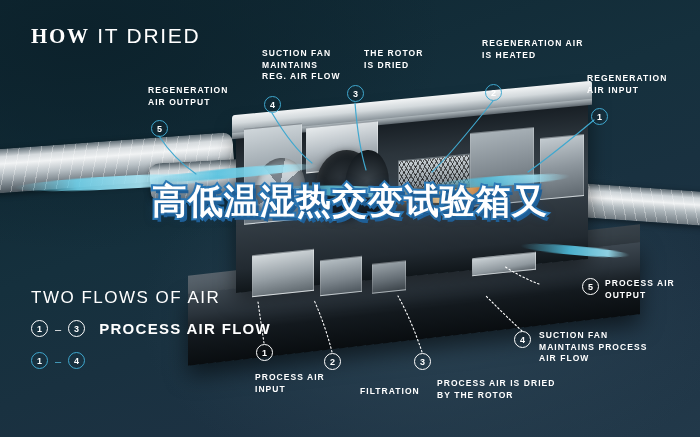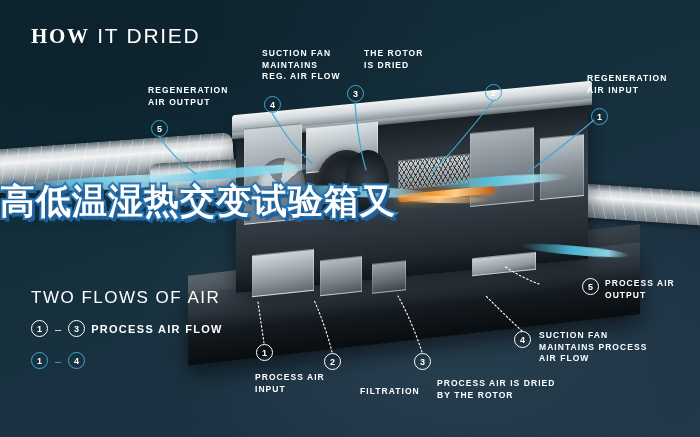--- a/index.html
+++ b/index.html
@@ -162,25 +162,25 @@
   .num.w{border:1.4px solid #ffffff;}
   .num.b{border:1.4px solid #3fa8cf;color:#ffffff;}
 
   
   #legend-title{position:absolute;left:31px;top:288px;color:#fff;font-size:17px;
     font-weight:400;letter-spacing:1.5px;}
   .legend-row{position:absolute;left:31px;display:flex;align-items:center;gap:6px;}
   #leg-r1{top:320px;} #leg-r2{top:352px;}
   .legend-row .dash{color:#fff;font-size:11px;margin:0 1px;}
   .legend-row .dash.bl{color:#4fb4d8;}
-  .legend-row .lab{color:#fff;font-size:11px;font-weight:700;letter-spacing:1.3px;}
+  .legend-row .lab{color:#fff;font-size:15px;font-weight:700;letter-spacing:1.3px;margin-left:8px;}
 
   
   #headline{
-    position:absolute;left:0;right:0;top:182px;text-align:left;
+    position:absolute;left:0;right:0;top:182px;text-align:center;
     font-family:"DejaVu Sans","Liberation Sans",sans-serif;
     font-weight:700;font-size:35px;line-height:1.13;color:#ffffff;
     letter-spacing:1px;
     -webkit-text-stroke:4px #2f7fbe;
     paint-order:stroke fill;
     text-shadow:3px 4px 0 #1f5f97, 0 0 10px rgba(20,70,120,.55);
   }
   #headline .l2{display:block;}
 </style>
 </head>
@@ -252,20 +252,22 @@
 
   <div class="callout" style="left:262px;top:48px;">SUCTION FAN
 MAINTAINS
 REG. AIR FLOW</div>
   <div class="num b" style="left:264px;top:96px;">4</div>
 
   <div class="callout" style="left:364px;top:48px;">THE ROTOR
 IS DRIED</div>
   <div class="num b" style="left:347px;top:85px;">3</div>
 
+  <div class="callout" style="left:482px;top:38px;">REGENERATION AIR
+IS HEATED</div>
   <div class="num b" style="left:485px;top:84px;">2</div>
 
   <div class="callout" style="left:587px;top:73px;">REGENERATION
 AIR INPUT</div>
   <div class="num b" style="left:591px;top:108px;">1</div>
 
   <div class="callout" style="left:605px;top:278px;">PROCESS AIR
 OUTPUT</div>
   <div class="num w" style="left:582px;top:278px;">5</div>
 

